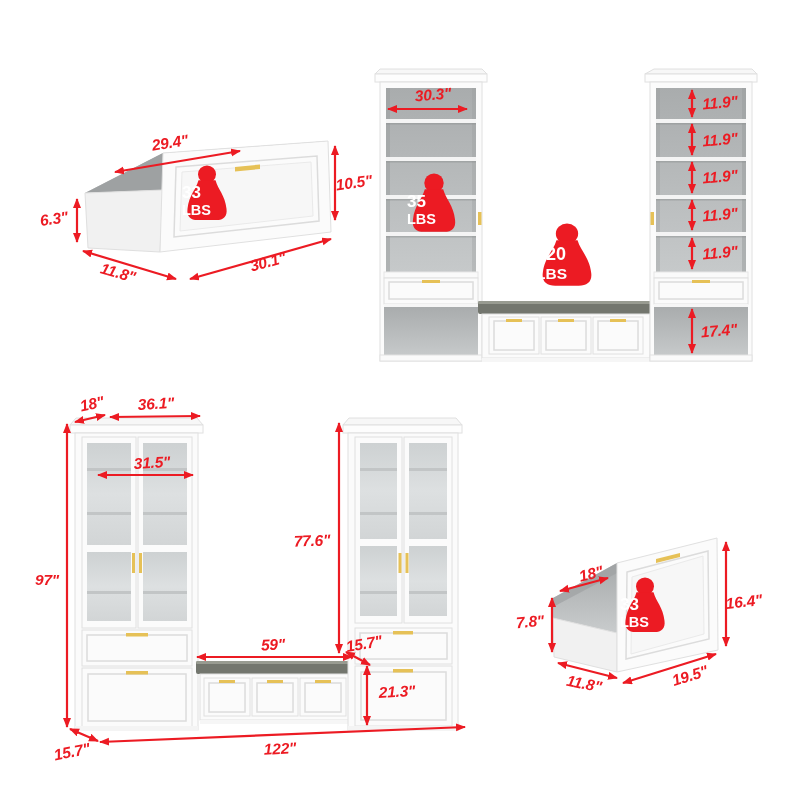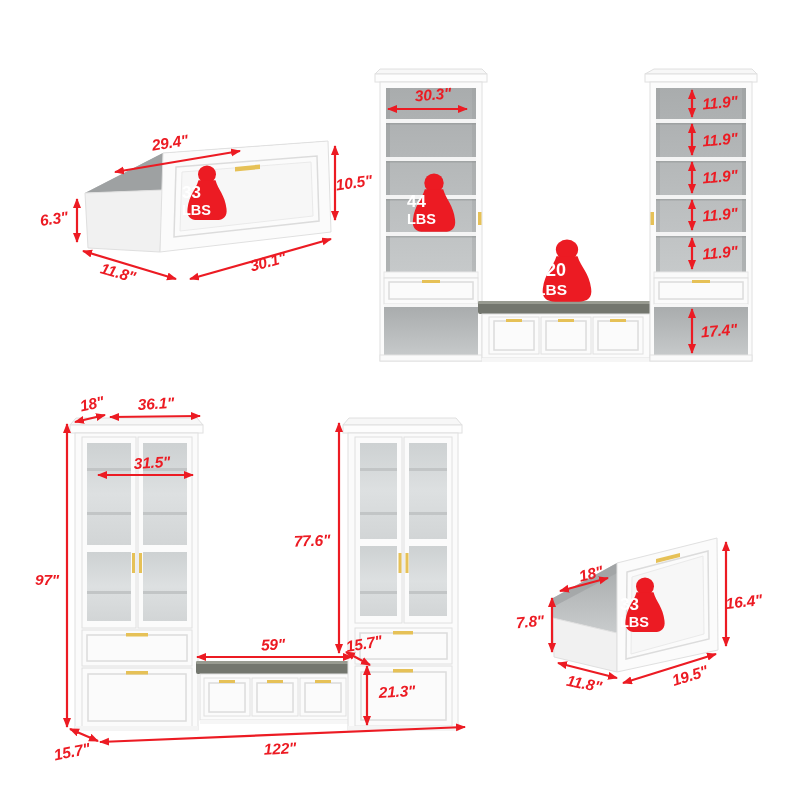--- a/index.html
+++ b/index.html
@@ -169,25 +169,25 @@
   <div class="dim" style="left:350px;top:122px;--r:-5deg">11.9"</div>
   <div class="dim" style="left:350px;top:160px;--r:-5deg">11.9"</div>
   <div class="dim" style="left:350px;top:198px;--r:-5deg">11.9"</div>
   <div class="dim" style="left:349px;top:276px;--r:-5deg">17.4"</div>
   <div class="badge" style="left:37px;top:118px;width:54px;height:62px">
     <svg viewBox="0 0 100 118" preserveAspectRatio="none">
       <circle cx="50" cy="19" r="18" fill="#EC1B23"></circle>
       <path d="M33,31 L67,31 C72,50 86,61 89,89 C91,105 83,112 69,112 L31,112 C17,112 9,105 11,89 C14,61 28,50 33,31 Z" fill="#EC1B23"></path>
     </svg>
     <div class="wtext">
-      <div class="wval">44</div>
+      <div class="wval">35</div>
       <div class="wunit">LBS</div>
     </div>
   </div>
-  <div class="badge badge-lg" style="left:166px;top:184px;width:62px;height:66px">
+  <div class="badge badge-lg" style="left:166px;top:168px;width:62px;height:66px">
     <svg viewBox="0 0 100 118" preserveAspectRatio="none">
       <circle cx="50" cy="19" r="18" fill="#EC1B23"></circle>
       <path d="M33,31 L67,31 C72,50 86,61 89,89 C91,105 83,112 69,112 L31,112 C17,112 9,105 11,89 C14,61 28,50 33,31 Z" fill="#EC1B23"></path>
     </svg>
     <div class="wtext">
       <div class="wval">220</div>
       <div class="wunit">LBS</div>
     </div>
   </div>
 </section>

